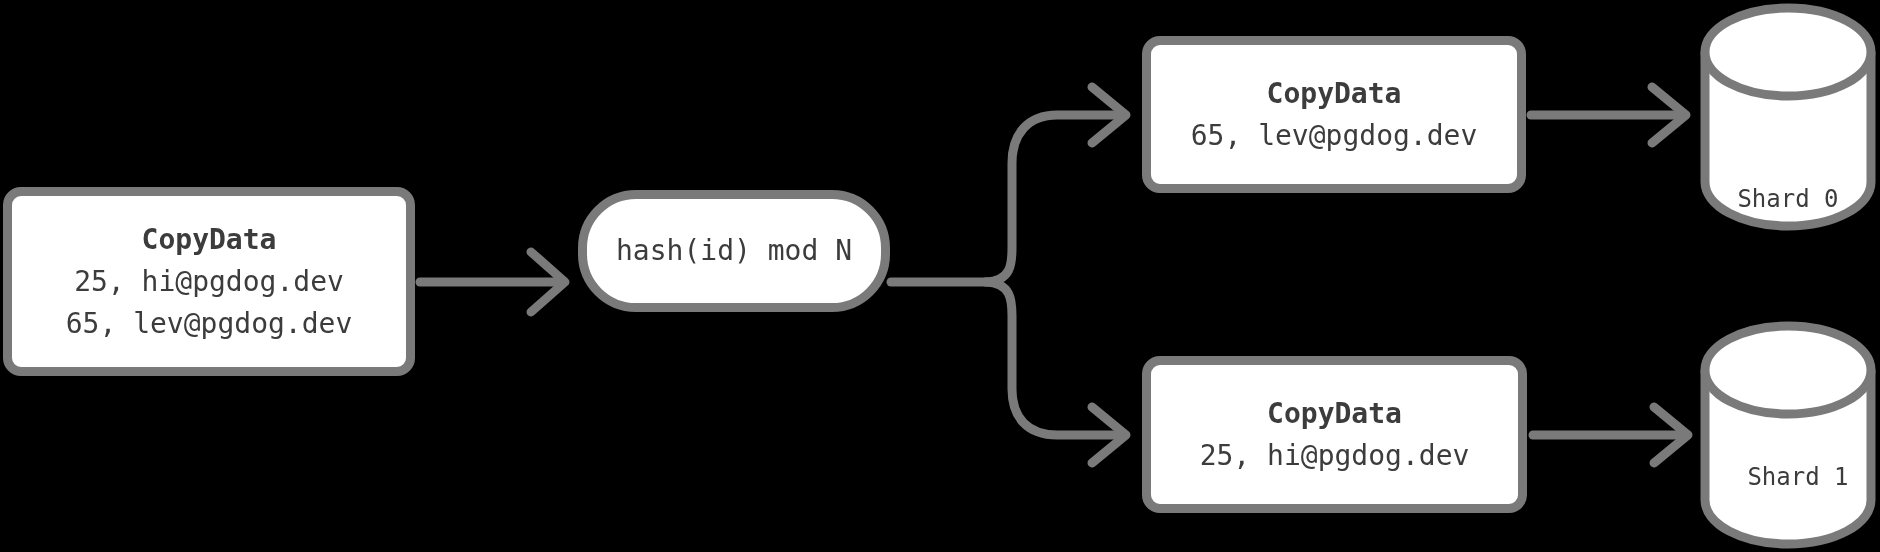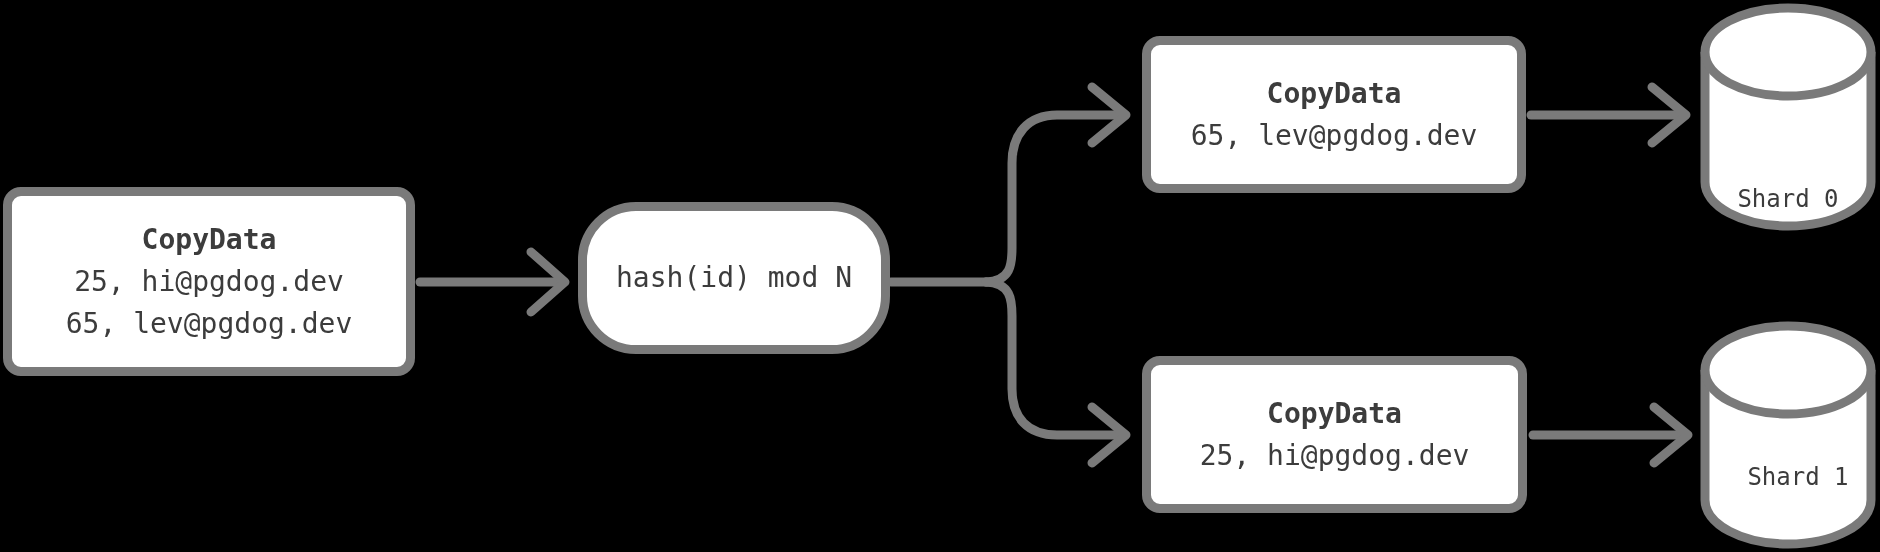--- a/index.html
+++ b/index.html
@@ -41,21 +41,21 @@
     justify-content: center;
     color: var(--text);
     font-size: 28px;
     line-height: 42px;
     white-space: nowrap;
   }
   .rect { border-radius: 18px; }
   .pill { border-radius: 58px; }
   .node .title { font-weight: bold; }
   .input-node  { left: 3px;    top: 187px; width: 412px; height: 189px; }
-  .hash-node   { left: 578px;  top: 202px; width: 312px; height: 152px; }
+  .hash-node   { left: 578px;  top: 190px; width: 312px; height: 122px; }
   .shard0-node { left: 1142px; top: 36px;  width: 384px; height: 157px; }
   .shard1-node { left: 1142px; top: 356px; width: 385px; height: 157px; }
   .db-label {
     position: absolute;
     left: 1700px;
     width: 176px;
     text-align: center;
     color: var(--text);
     font-size: 24px;
     line-height: 36px;

